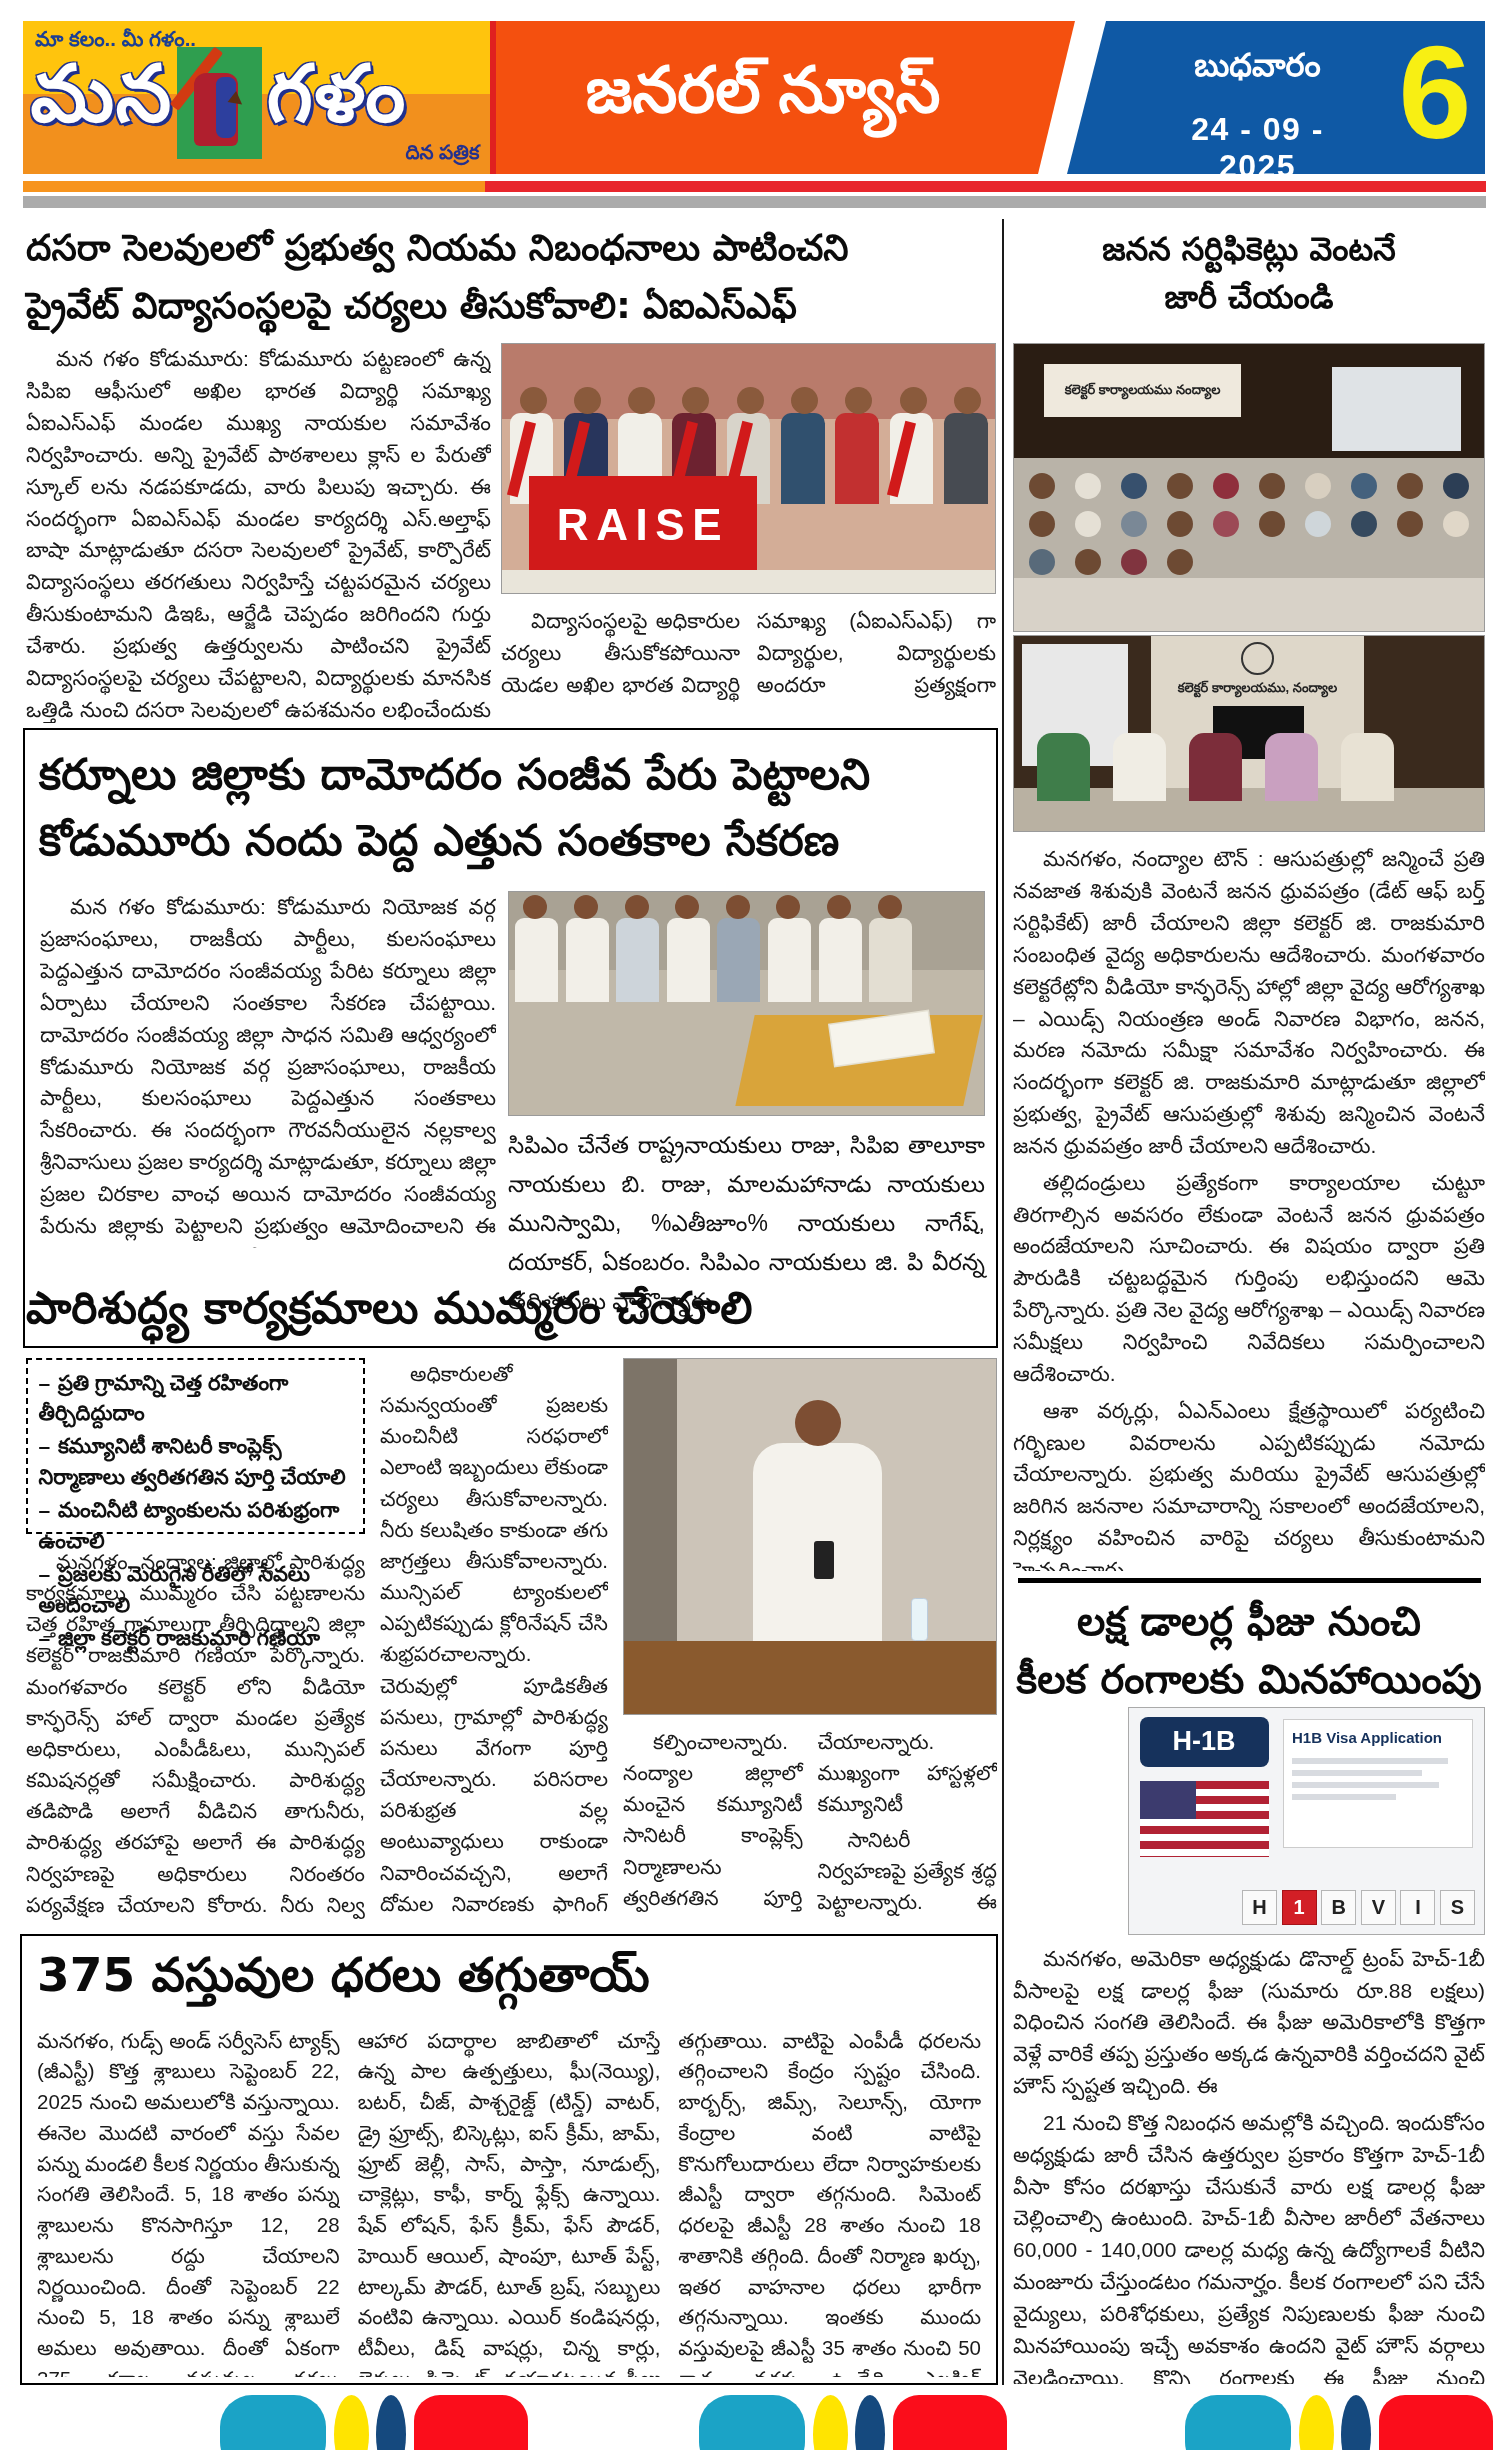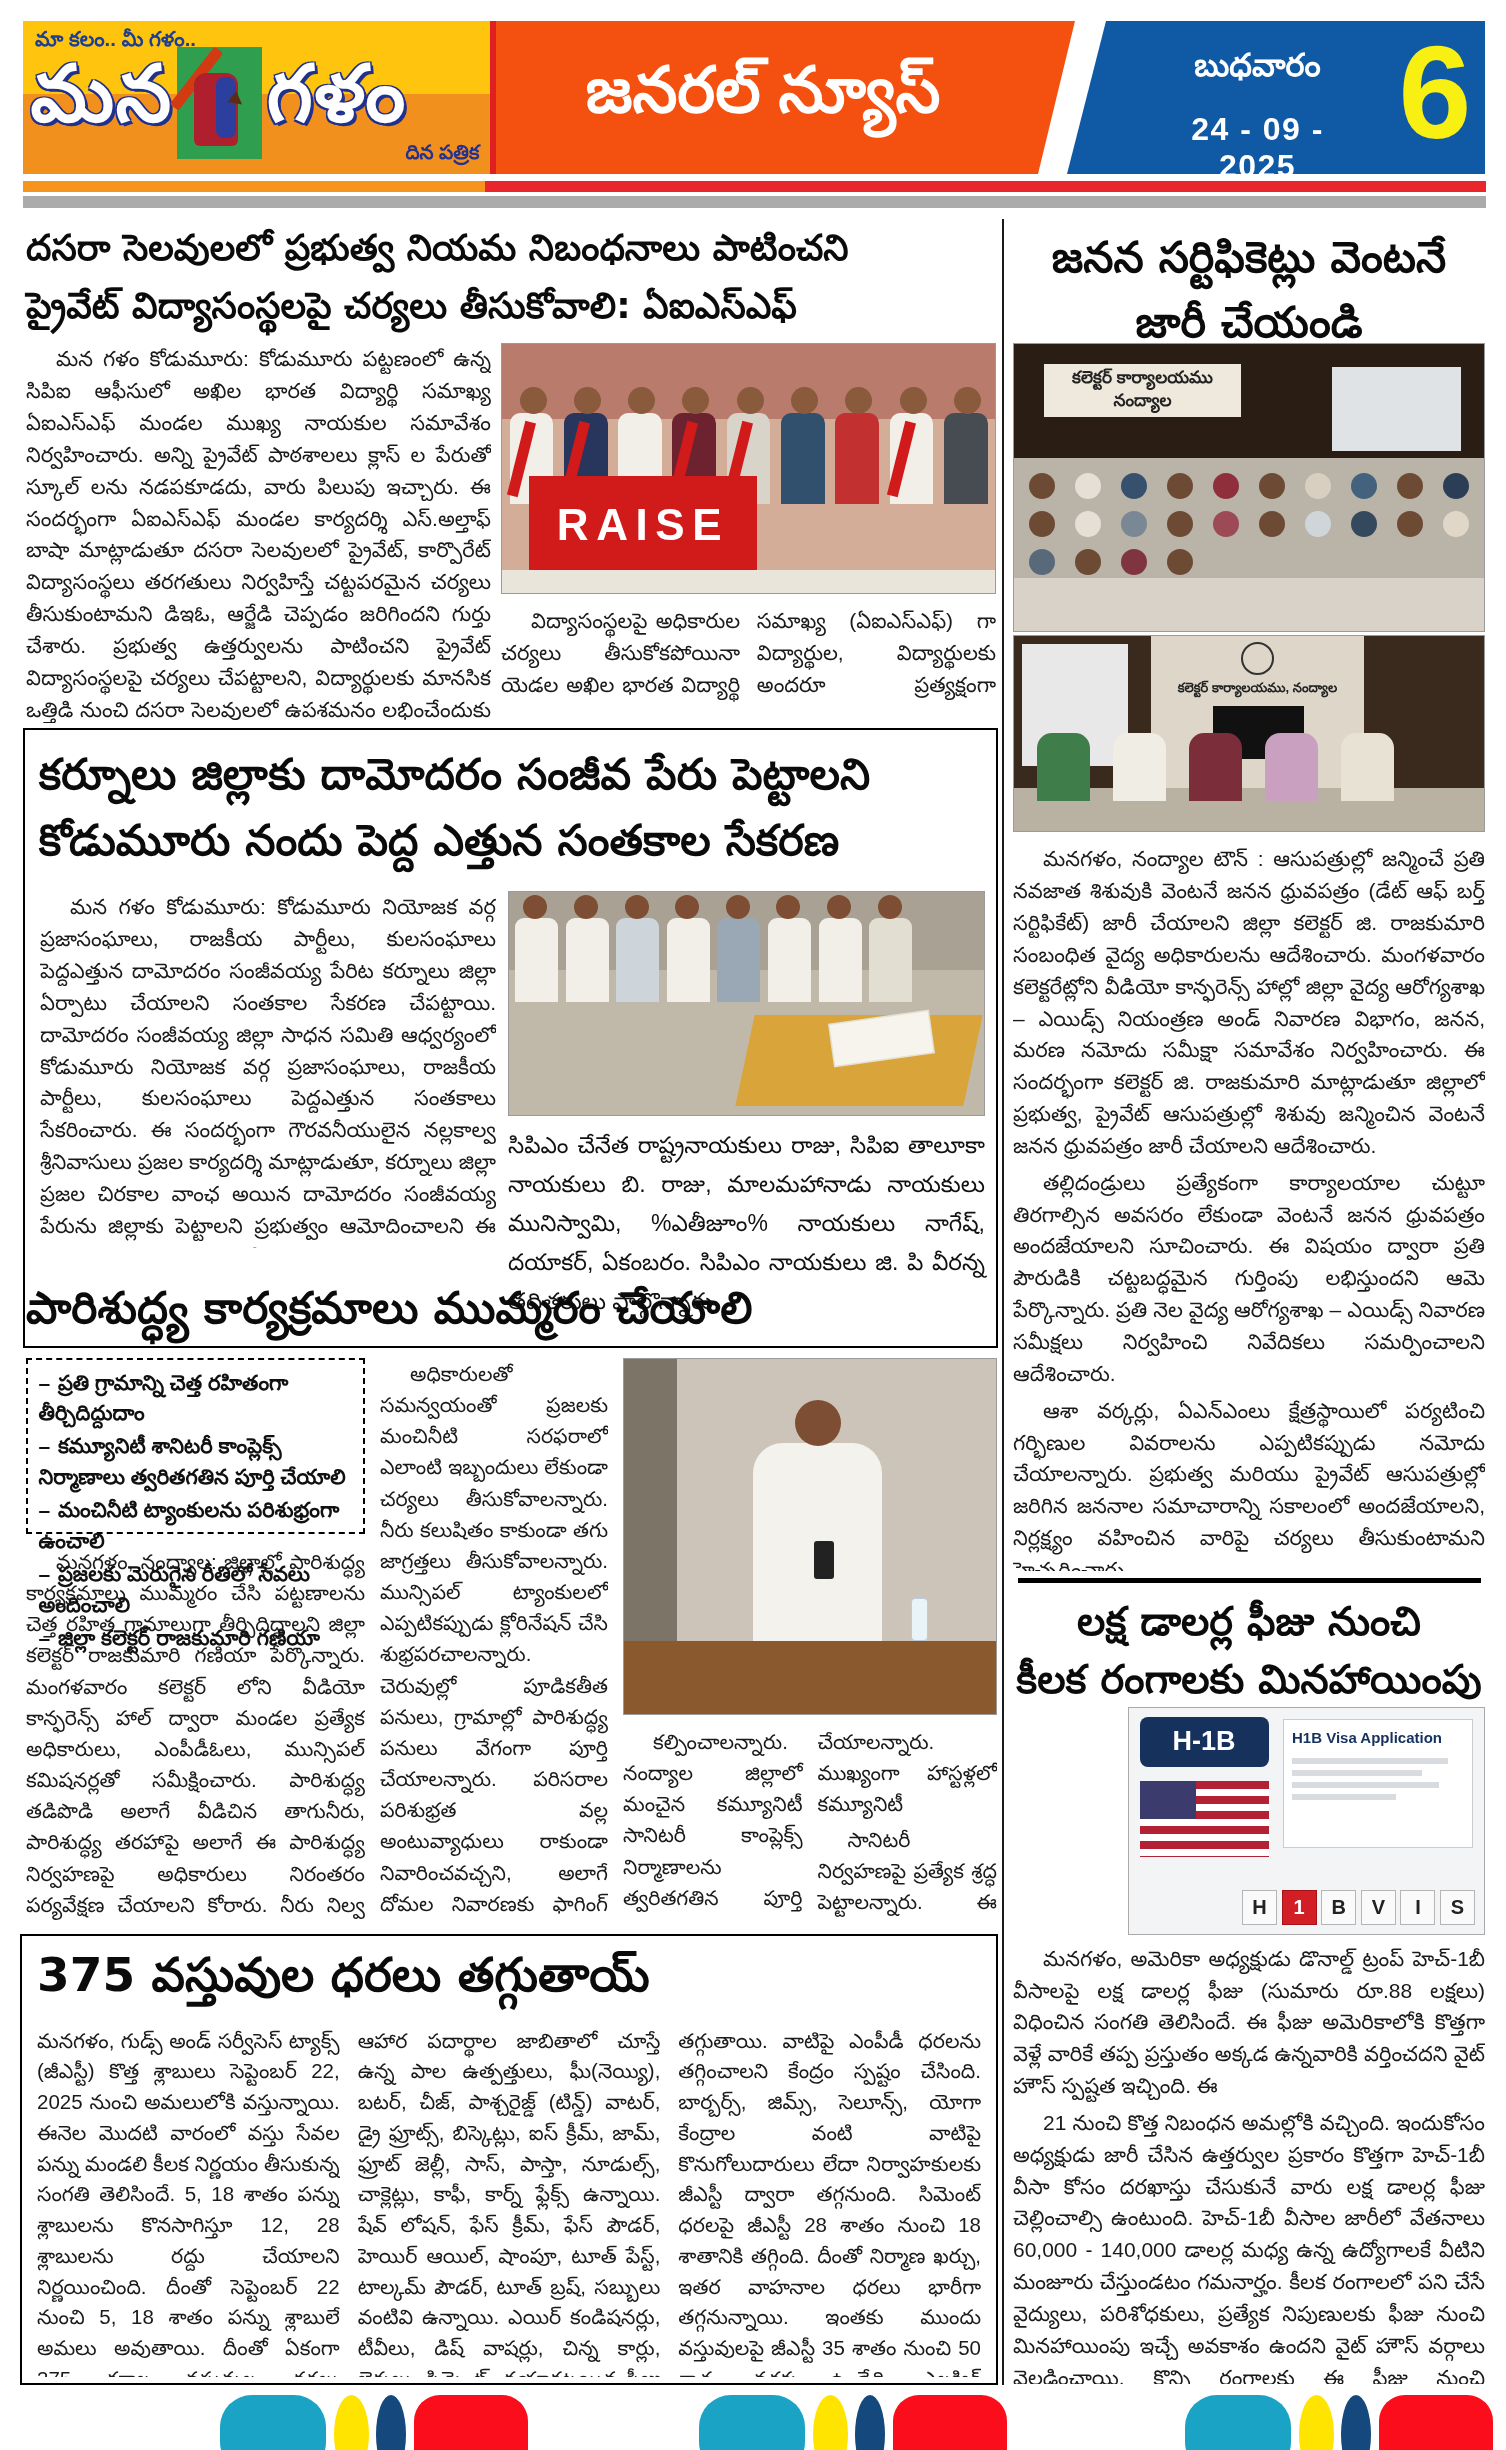--- a/index.html
+++ b/index.html
@@ -87,25 +87,25 @@
   .s-bottle { position:absolute; right:68px; bottom:73px; width:16.7px; height:43px; background:#e8f4f8; border:0.8px solid #bcd; border-radius:4.6px; }
   .s-colC { position:absolute; left:623px; top:1726px; width:374px; height:196px; column-count:2; column-gap:15px; font-size:20.5px; }
 
   
   .p-box { position:absolute; left:20px; top:1934px; width:978px; height:451px; border:2.3px solid #000; padding:10.6px 15px; }
   .p-head { font-size:47px; margin-bottom:12px; }
   .p-cols { display:flex; gap:18px; height:351px; overflow:hidden; }
   .p-col { flex:1; font-size:20.5px; line-height:1.5; text-align:justify; color:#1a1a1a; overflow:hidden; }
 
   
-  .r-head1 { position:absolute; left:1013px; top:225px; width:472px; text-align:center; font-size:43px; line-height:1.5; }
+  .r-head1 { position:absolute; left:1013px; top:225px; width:472px; text-align:center; font-size:32px; line-height:1.5; }
   .r-photo1 { position:absolute; left:1013px; top:343px; width:472px; height:289px; background:#b9b3a8; }
   .hall-wall { position:absolute; left:0; top:0; width:100%; height:114px; background:#2a1d13; }
   .hall-screen { position:absolute; right:23px; top:23px; width:129px; height:84px; background:#dfe3e6; }
-  .hall-sign { position:absolute; left:30px; top:20px; width:197px; height:53px; background:#efe9dd; display:flex; align-items:center; justify-content:center; font-size:17px; font-weight:bold; color:#222; text-align:center; padding:7px; }
+  .hall-sign { position:absolute; left:30px; top:20px; width:197px; height:53px; background:#efe9dd; display:flex; align-items:center; justify-content:center; font-size:13px; font-weight:bold; color:#222; text-align:center; padding:7px; }
   .hall-floor { position:absolute; left:0; bottom:0; width:100%; height:53px; background:#d8d2c8; }
   .crowd { position:absolute; left:15px; top:129px; width:440px; display:flex; flex-wrap:wrap; gap:12px 20px; }
   .head-dot { width:26px; height:26px; border-radius:50%; }
   .r-photo2 { position:absolute; left:1013px; top:635px; width:472px; height:197px; background:#3a2a1d; }
   .p2-panel { position:absolute; left:137px; top:0; width:213px; height:100%; background:#ded7c9; }
   .p2-emblem { position:absolute; left:90px; top:6px; width:33px; height:33px; border-radius:50%; background:#ded7c9; border:2.3px solid #333; }
   .p2-sign { position:absolute; left:6px; top:44px; width:201px; text-align:center; font-size:13px; font-weight:bold; color:#222; }
   .p2-tv { position:absolute; left:62px; top:70px; width:91px; height:53px; background:#111; }
   .p2-screen { position:absolute; left:7.6px; top:7.6px; width:106px; height:122px; background:#e8e8e8; }
   .p2-table { position:absolute; left:0; bottom:0; width:100%; height:43px; background:#b9b1a2; }

